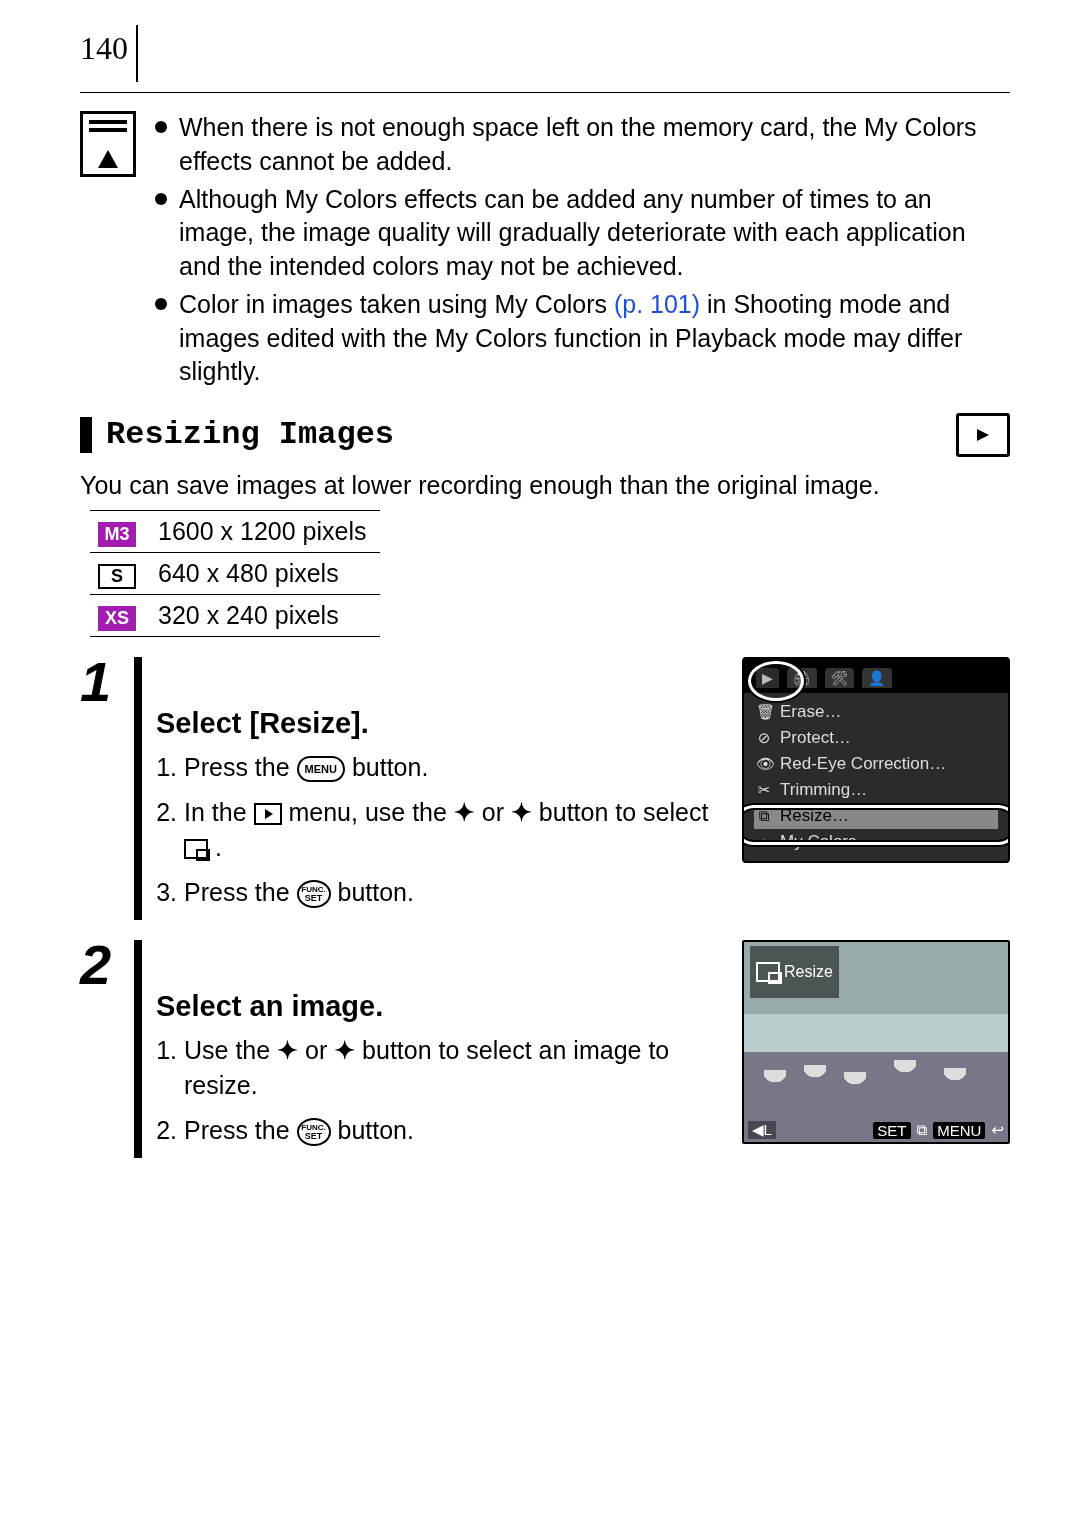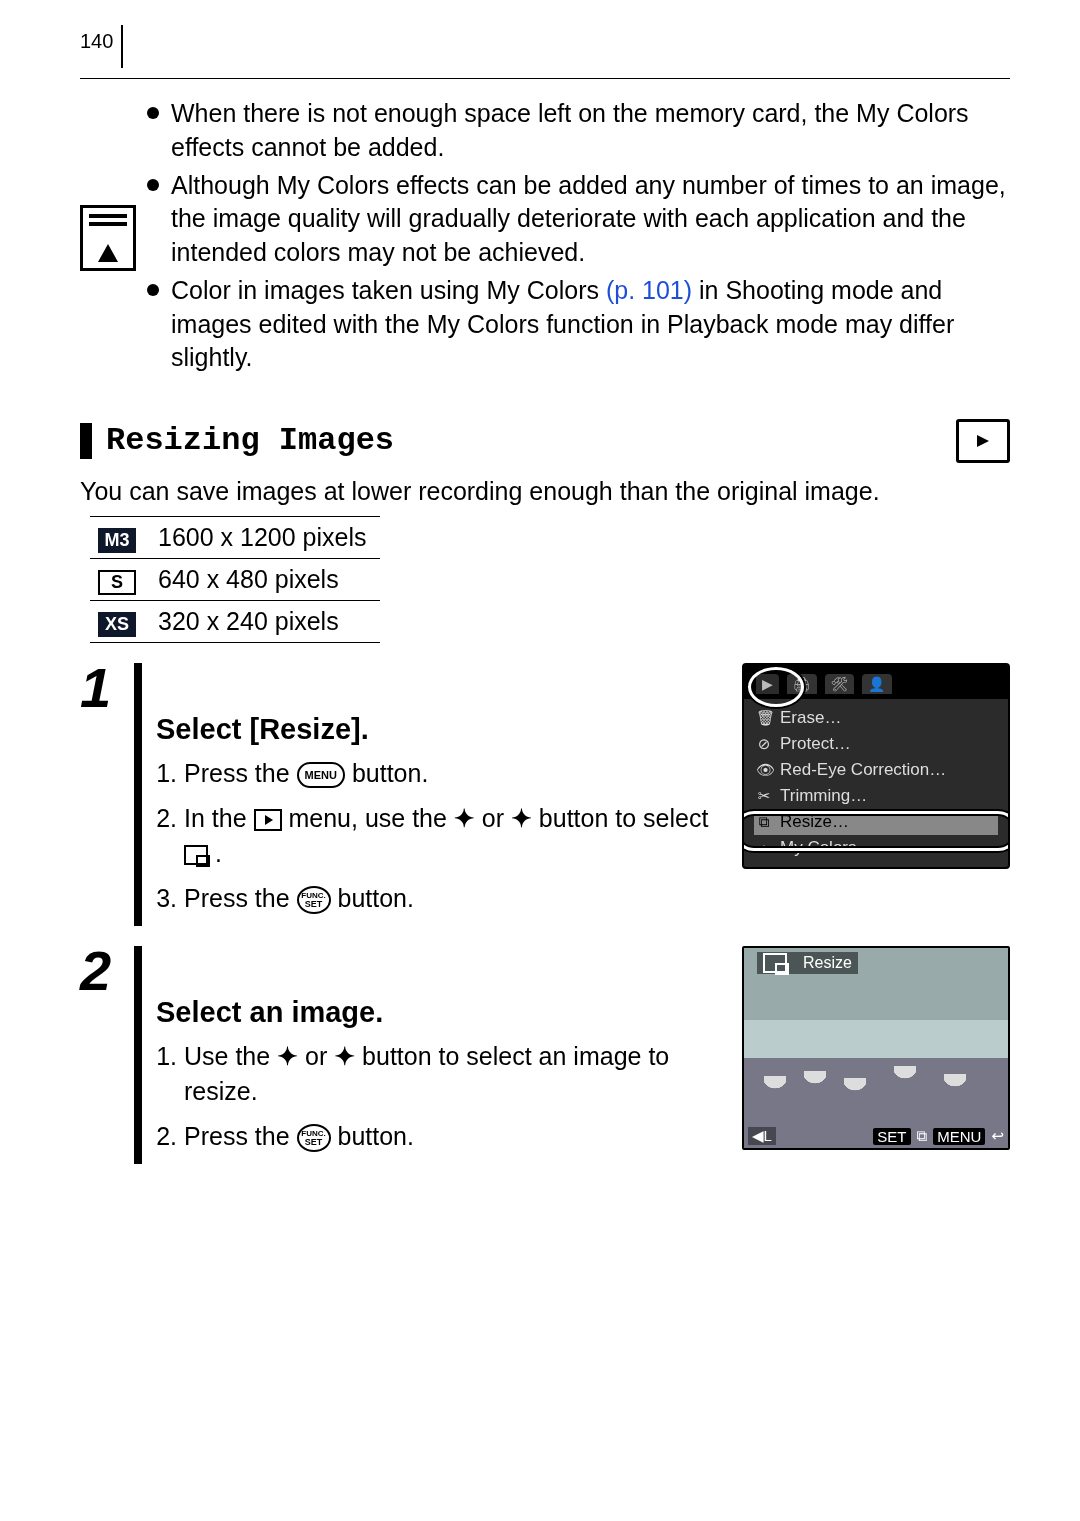--- a/index.html
+++ b/index.html
@@ -1,36 +1,36 @@
 <!DOCTYPE html>
 <html><head>
 <meta charset="utf-8">
 <style>
   html,body{margin:0;padding:0;background:#fff;font-family:Arial,Helvetica,sans-serif;color:#000;}
   .page{width:1080px;min-height:1521px;position:relative;padding:30px 70px 40px 80px;box-sizing:border-box;}
-  .page-number{font-size:20px;font-family:Liberation Sans, sans-serif;position:relative;display:inline-block;padding-right:10px;margin-bottom:25px;}
+  .page-number{font-size:32px;font-family:Liberation Serif, serif;position:relative;display:inline-block;padding-right:10px;margin-bottom:25px;}
   .page-number::after{content:"";position:absolute;right:0;top:-5px;bottom:-15px;width:2px;background:#000;}
   .hr-thin{border:0;border-top:1px solid #000;margin:0 0 18px 0;}
-  .info-block{display:flex;align-items:center;gap:11px;margin-bottom:40px;}
+  .info-block{display:flex;align-items:flex-start;gap:19px;margin-bottom:20px;}
   .info-icon{width:50px;height:60px;border:3px solid #000;position:relative;flex:none;}
   .info-icon::before{content:"";position:absolute;top:6px;left:6px;right:6px;height:4px;background:#000;box-shadow:0 8px 0 #000;}
   .info-icon::after{content:"";position:absolute;bottom:6px;left:15px;width:0;height:0;border-left:10px solid transparent;border-right:10px solid transparent;border-bottom:18px solid #000;}
   .info-list{margin:0;padding:0;list-style:none;font-size:25px;line-height:1.35;}
   .info-list li{position:relative;padding-left:24px;margin-bottom:4px;}
   .info-list li::before{content:"";position:absolute;left:0;top:10px;width:12px;height:12px;border-radius:50%;background:#000;}
   .link{color:#1d4ed8;}
   .section-head{display:flex;align-items:center;justify-content:space-between;margin-top:20px;}
   .section-title{font-size:32px;font-weight:900;font-family:Liberation Mono, monospace;border-left:12px solid #000;padding-left:14px;line-height:1.1;}
   .play-box{width:48px;height:38px;border:3px solid #000;border-radius:3px;display:flex;align-items:center;justify-content:center;}
   .play-box svg{width:20px;height:16px;}
   .intro{font-size:25px;margin:14px 0 10px 0;}
   .size-table{border-collapse:collapse;margin:8px 0 20px 10px;}
   .size-table td{border-top:1px solid #000;border-bottom:1px solid #000;padding:6px 14px;font-size:25px;vertical-align:middle;}
   .size-table td.icon{width:36px;padding:4px 8px;}
-  .badge{display:inline-block;background:#0f172a;color:#fff;font-weight:700;font-size:18px;padding:2px 6px;min-width:26px;text-align:center;font-family:Arial,sans-serif;}
+  .badge{display:inline-block;background:#a21caf;color:#fff;font-weight:700;font-size:18px;padding:2px 6px;min-width:26px;text-align:center;font-family:Arial,sans-serif;}
   .badge.inv{background:#fff;color:#000;border:2px solid #000;padding:0 4px;}
   .steps{position:relative;}
   .step{display:flex;align-items:flex-start;margin-bottom:20px;}
   .step-num{font-size:56px;font-weight:900;font-style:italic;font-family:"Arial Black",Arial,sans-serif;width:50px;flex:none;line-height:0.9;color:#000;}
   .step-bar{width:8px;background:#000;flex:none;align-self:stretch;margin-right:14px;margin-left:4px;}
   .step-body{flex:1;display:flex;gap:18px;}
   .step-text{flex:1;font-size:25px;margin-top:44px;}
   .step-title{font-size:29px;font-weight:900;margin:6px 0 10px 0;font-family:Arial,sans-serif;}
   .step-text ol{margin:0 0 10px 0;padding-left:28px;}
   .step-text ol li{margin-bottom:10px;line-height:1.4;}
@@ -50,21 +50,21 @@
   .scr1 .tabs{display:flex;background:#000;padding:4px 4px 0 12px;gap:8px;align-items:center;height:30px;}
   .scr1 .tabs .tab{background:#333;color:#bbb;font-size:14px;padding:2px 6px;border-top-left-radius:4px;border-top-right-radius:4px;}
   .scr1 .tabs .tab.on{background:#2b2b2b;}
   .scr1 .circle{position:absolute;border:3px solid #fff;border-radius:50%/50%;width:50px;height:34px;top:2px;left:4px;box-shadow:0 0 0 2px #000;}
   .scr1 ul{list-style:none;margin:0;padding:6px 10px 6px 10px;}
   .scr1 li{padding:3px 2px;display:flex;align-items:center;gap:8px;}
   .scr1 li.sel{background:#888;color:#000;position:relative;}
   .scr1 li .ic{width:16px;text-align:center;font-size:15px;}
   .scr1 .ring{position:absolute;border:3px solid #fff;border-radius:20px;left:-10px;right:-10px;top:146px;height:34px;box-shadow:0 0 0 2px #000, inset 0 0 0 2px #000;}
   .scr2{position:relative;border:2px solid #000;border-radius:2px;height:200px;background:linear-gradient(#9aa 0 36%, #bcc 36% 55%, #778 55% 100%);overflow:hidden;}
-  .scr2 .title{position:absolute;top:4px;left:13px;background:rgba(0,0,0,0.5);color:#fff;font-size:16px;padding:1px 6px;display:flex;align-items:center;gap:16px;}
+  .scr2 .title{position:absolute;top:4px;left:6px;background:rgba(0,0,0,0.5);color:#fff;font-size:16px;padding:16px 6px;display:flex;align-items:center;gap:4px;}
   .scr2 .beach{position:absolute;bottom:0;left:0;right:0;height:62%;}
   .scr2 .umb{position:absolute;width:22px;height:22px;background:radial-gradient(circle at 50% 0,#ddd 0 50%,transparent 51%);}
   .scr2 .bot{position:absolute;bottom:3px;right:4px;color:#fff;font-size:15px;display:flex;gap:6px;align-items:center;}
   .scr2 .bot .chip{background:#000;padding:0 4px;border-radius:2px;}
   .scr2 .bl{position:absolute;bottom:3px;left:4px;color:#fff;font-size:15px;background:rgba(0,0,0,0.4);padding:0 4px;}
   .mini-resize{display:inline-flex;width:20px;height:16px;border:2px solid currentColor;position:relative;vertical-align:middle;}
   .mini-resize::after{content:"";position:absolute;right:-4px;bottom:-4px;width:10px;height:8px;border:2px solid currentColor;background:inherit;}
 </style>
 </head>
 <body>

